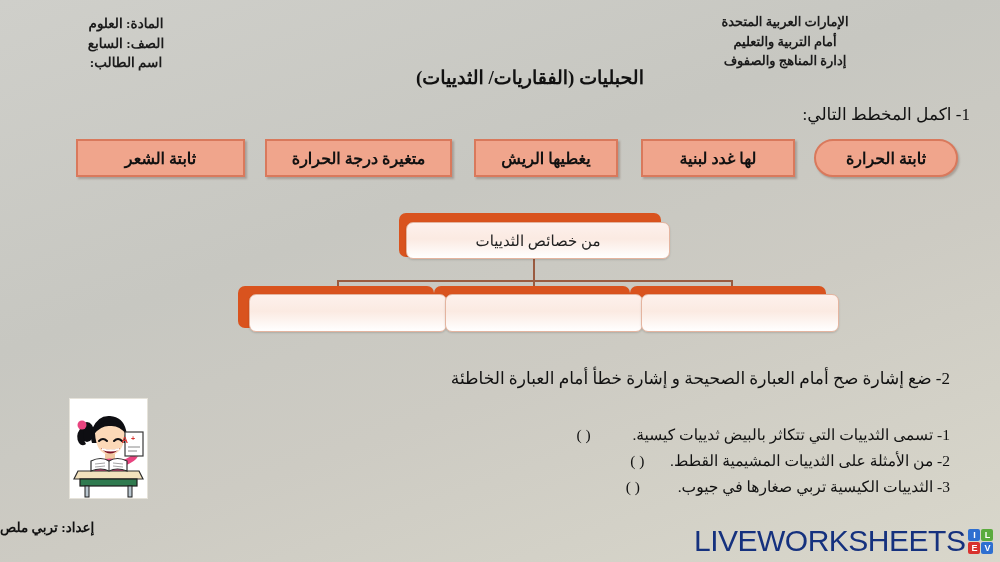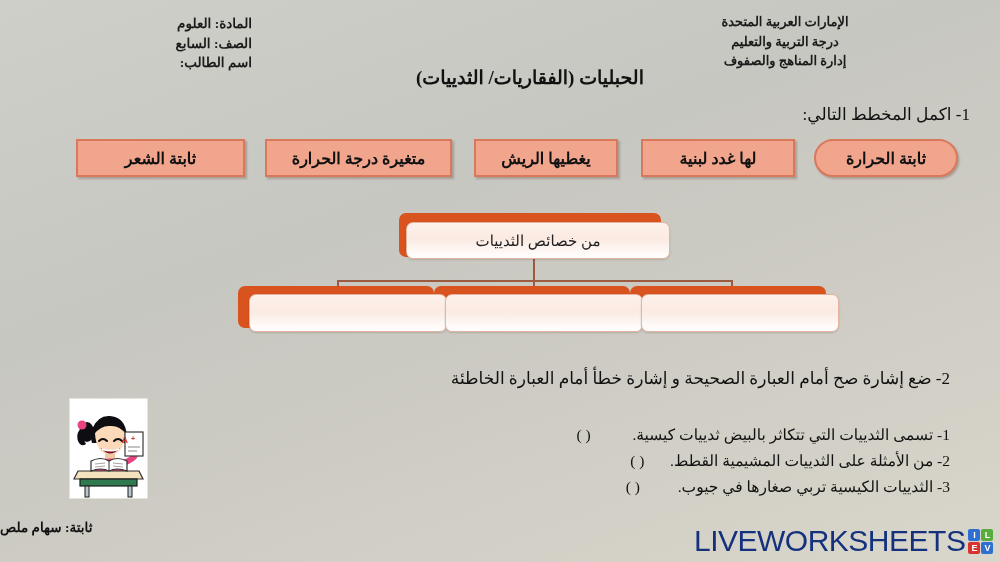--- a/index.html
+++ b/index.html
@@ -20,21 +20,21 @@
 
   
   .hdr-left{
     left:0;top:14px;width:252px;
     text-align:left;
     padding-right:0;
     font-size:13.5px;font-weight:bold;color:#1b1b1b;
     line-height:1.45;
     direction:rtl;
   }
-  .hdr-left div{padding-left:0;text-align:right;padding-right:0;}
+  .hdr-left div{padding-left:0;text-align:center;padding-right:0;}
   .hdr-right{
     left:620px;top:12px;width:330px;
     text-align:center;
     font-size:13px;font-weight:bold;color:#1b1b1b;
     line-height:1.5;direction:rtl;
   }
   .title{
     left:330px;top:66px;width:400px;
     text-align:center;
     font-size:19px;font-weight:bold;color:#111;
@@ -122,21 +122,21 @@
 <div id="page">
 
   <div class="abs hdr-left">
     <div>المادة: العلوم</div>
     <div>الصف: السابع</div>
     <div>اسم الطالب:</div>
   </div>
 
   <div class="abs hdr-right">
     <div>الإمارات العربية المتحدة</div>
-    <div>درجة التربية والتعليم</div>
+    <div>أمام التربية والتعليم</div>
     <div>إدارة المناهج والصفوف</div>
   </div>
 
   <div class="abs title">الحبليات (الفقاريات/ الثدييات)</div>
 
   <div class="abs q1">1- اكمل المخطط التالي:</div>
 
   <div class="bank" style="right:42px;width:140px;border-radius:19px;">ثابتة الحرارة</div>
   <div class="bank" style="right:205px;width:150px;">لها غدد لبنية</div>
   <div class="bank" style="right:382px;width:140px;">يغطيها الريش</div>
@@ -225,21 +225,21 @@
       <line x1="43" y1="64" x2="53" y2="65" stroke="#9a9a9a" stroke-width=".9"></line>
       <line x1="43" y1="67" x2="53" y2="68" stroke="#9a9a9a" stroke-width=".9"></line>
 
       <rect x="10" y="80" width="57" height="7" fill="#2f7a4f" stroke="#1d1d1d" stroke-width="1.2"></rect>
       <rect x="15" y="87" width="4" height="11" fill="#b9c6cf" stroke="#1d1d1d" stroke-width="1"></rect>
       <rect x="58" y="87" width="4" height="11" fill="#b9c6cf" stroke="#1d1d1d" stroke-width="1"></rect>
     </svg>
   </div>
 
   <div class="abs credit">
-    <span>ثابتة: سهام ملص</span>
+    <span>إعداد: تربي ملص</span>
   </div>
 
   <div class="abs lw">
     <div class="lw-tiles">
       <div class="lw-row">
         <div class="lw-tile" style="background:#5aab3d">L</div>
         <div class="lw-tile" style="background:#2e6fd0">I</div>
       </div>
       <div class="lw-row">
         <div class="lw-tile" style="background:#2e6fd0">V</div>

